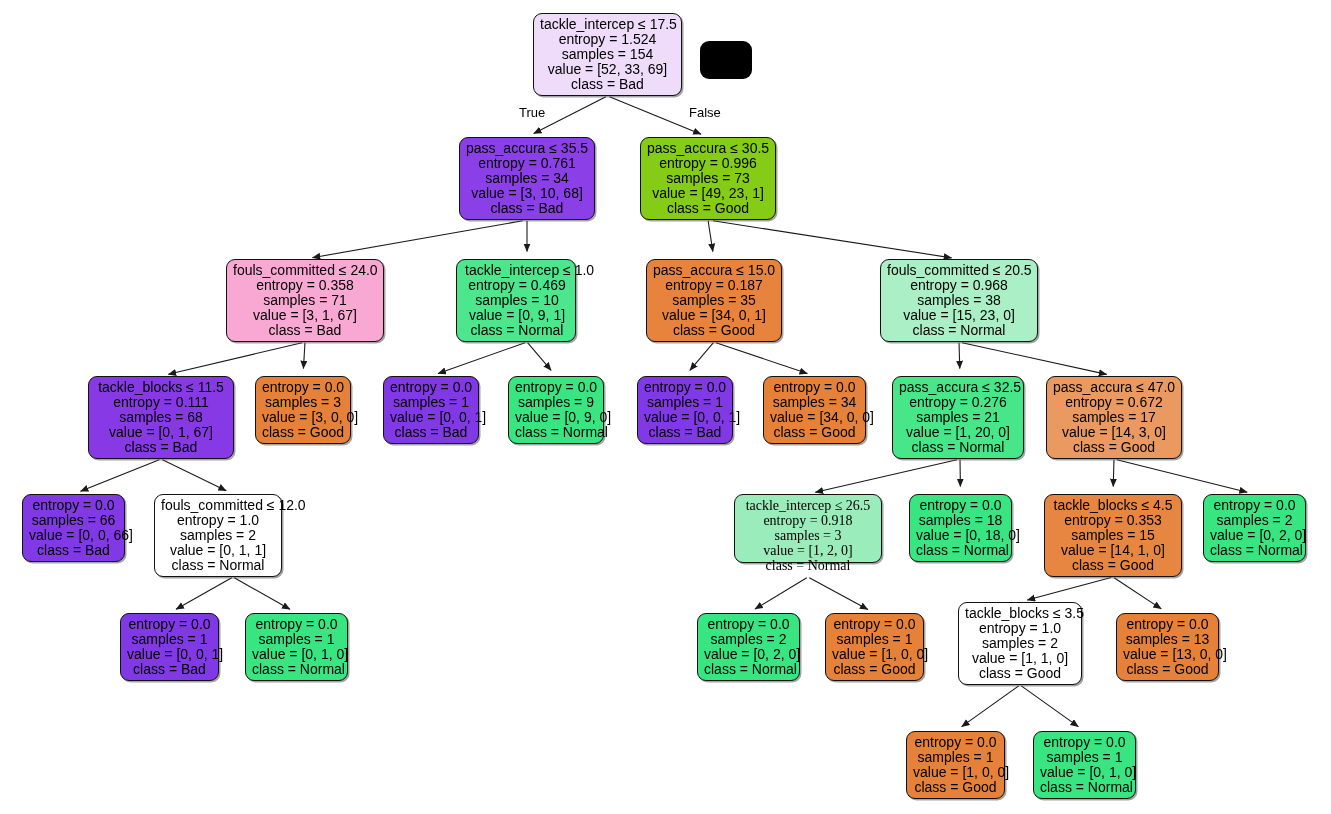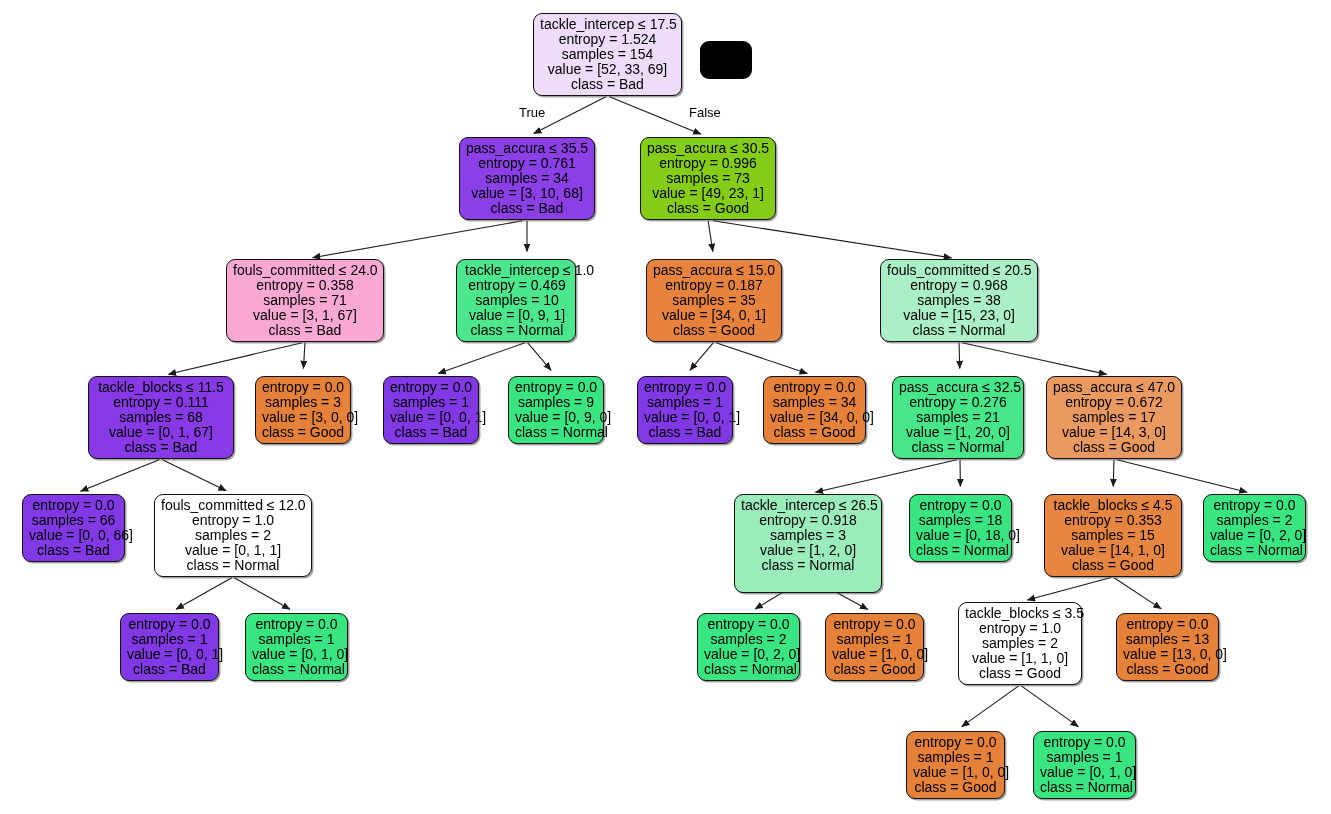--- a/index.html
+++ b/index.html
@@ -195,28 +195,28 @@
         <span class="line">samples = 17</span>
         <span class="line">value = [14, 3, 0]</span>
         <span class="line">class = Good</span>
       </div>
       <div class="node" style="left: 22px; top: 494px; width: 103px; height: 68px; background: rgb(129, 57, 229);">
         <span class="line">entropy = 0.0</span>
         <span class="line">samples = 66</span>
         <span class="line">value = [0, 0, 66]</span>
         <span class="line">class = Bad</span>
       </div>
-      <div class="node" style="left: 154px; top: 494px; width: 158px; height: 83px; background: rgb(255, 255, 255);">
+      <div class="node" style="left: 154px; top: 494px; width: 128px; height: 83px; background: rgb(255, 255, 255);">
         <span class="line">fouls_committed ≤ 12.0</span>
         <span class="line">entropy = 1.0</span>
         <span class="line">samples = 2</span>
         <span class="line">value = [0, 1, 1]</span>
         <span class="line">class = Normal</span>
       </div>
-      <div class="node" style="left: 734px; top: 494px; width: 148px; height: 99px; background: rgb(154, 236, 187);">
+      <div class="node" style="left: 734px; top: 494px; width: 148px; height: 69px; background: rgb(154, 236, 187); font-family: Liberation Serif, serif;">
         <span class="line">tackle_intercep ≤ 26.5</span>
         <span class="line">entropy = 0.918</span>
         <span class="line">samples = 3</span>
         <span class="line">value = [1, 2, 0]</span>
         <span class="line">class = Normal</span>
       </div>
       <div class="node" style="left: 909px; top: 494px; width: 103px; height: 68px; background: rgb(57, 229, 129);">
         <span class="line">entropy = 0.0</span>
         <span class="line">samples = 18</span>
         <span class="line">value = [0, 18, 0]</span>

